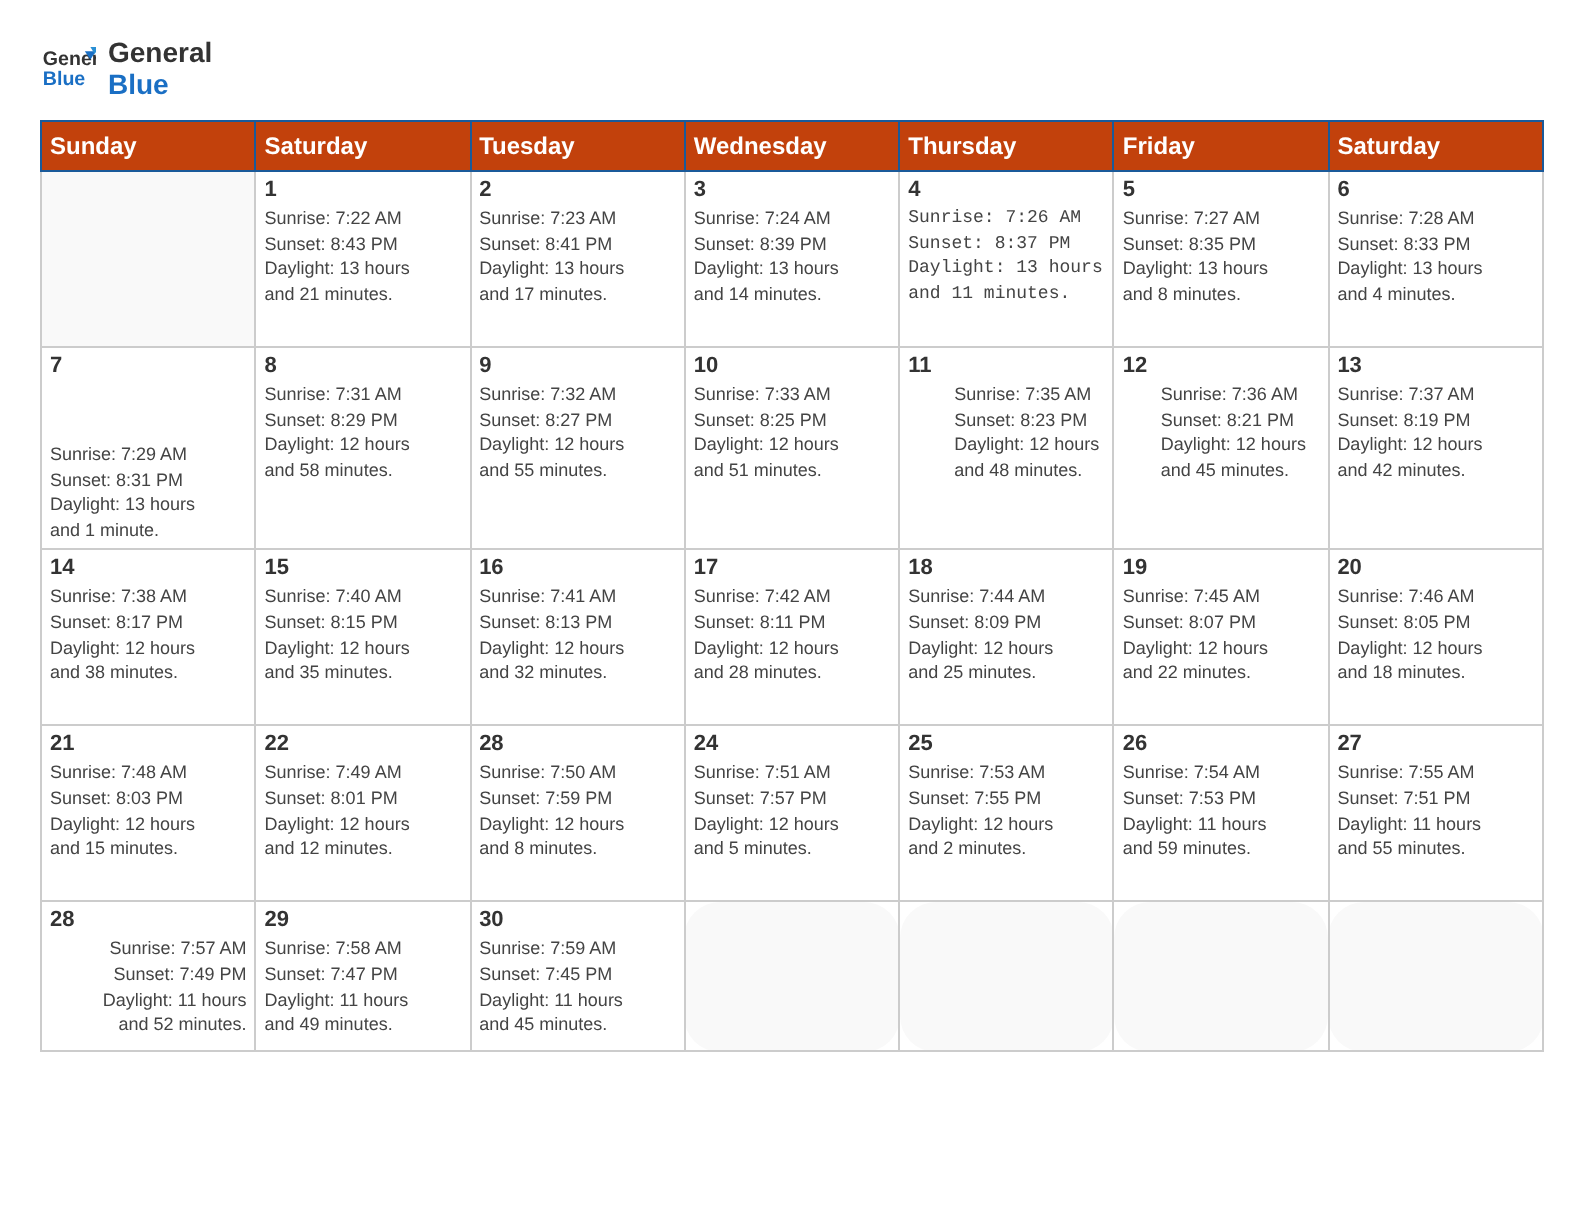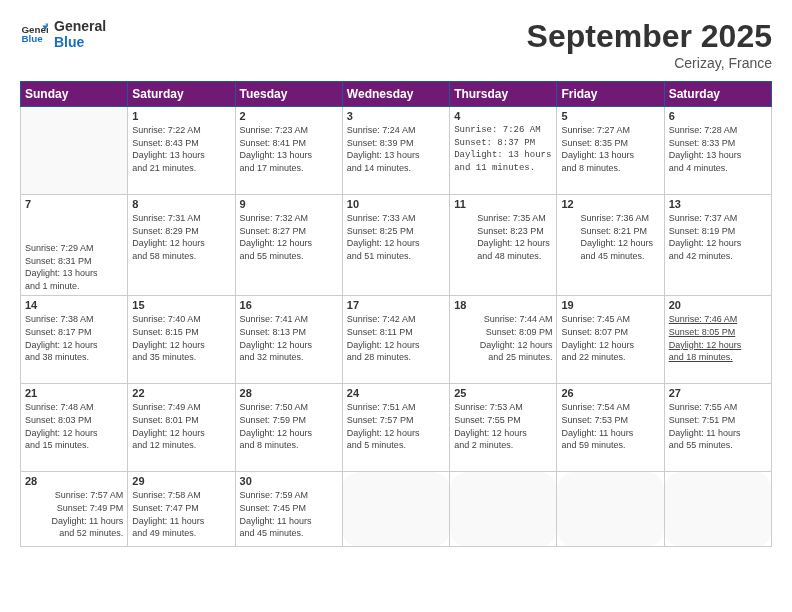--- a/index.html
+++ b/index.html
@@ -43,21 +43,21 @@
     .location {
       font-size: 14px;
       color: #555;
     }
     table {
       width: 100%;
       border-collapse: collapse;
       table-layout: fixed;
     }
     thead th {
-      background-color: #701a75;
+      background-color: #c2410c;
       color: #fff;
       font-size: 12px;
       font-weight: bold;
       padding: 5px 4px;
       text-align: left;
       border: 1px solid #1a5a9a;
     }
     td {
       border: 1px solid #ccc;
       vertical-align: top;
@@ -95,24 +95,20 @@
         <text x="2" y="18" font-size="14" font-weight="bold" fill="#333" font-family="Arial">General</text>
         <text x="2" y="32" font-size="14" font-weight="bold" fill="#1a6fc4" font-family="Arial">Blue</text>
         <polygon points="32,8 40,8 36,14" fill="#1a6fc4"></polygon>
         <polygon points="36,5 42,5 39,10" fill="#2a8fd4"></polygon>
       </svg>
       <div style="display:flex;flex-direction:column;margin-left:2px;">
         <span style="font-size:14px;font-weight:bold;color:#333;">General</span>
         <span style="font-size:14px;font-weight:bold;color:#1a6fc4;">Blue</span>
       </div>
     </div>
-    <div class="title-block">
-      <div class="month-title">September 2025</div>
-      <div class="location">Cerizay, France</div>
-    </div>
   </div>
 
   <table>
     <thead>
       <tr>
       <th>Sunday</th>
           <th>Saturday</th>
           <th>Tuesday</th>
           <th>Wednesday</th>
           <th>Thursday</th>
@@ -241,35 +237,35 @@
           </td>
           <td>
             <div class="day-num">17</div>
             <div class="day-info" style="white-space: pre-line;">Sunrise: 7:42 AM
 Sunset: 8:11 PM
 Daylight: 12 hours
 and 28 minutes.</div>
           </td>
           <td>
             <div class="day-num">18</div>
-            <div class="day-info" style="white-space: pre-line; text-align: right;">Sunrise: 7:44 AM
+            <div class="day-info" style="white-space: pre-line;">Sunrise: 7:44 AM
 Sunset: 8:09 PM
 Daylight: 12 hours
 and 25 minutes.</div>
           </td>
           <td>
             <div class="day-num">19</div>
             <div class="day-info" style="white-space: pre-line;">Sunrise: 7:45 AM
 Sunset: 8:07 PM
 Daylight: 12 hours
 and 22 minutes.</div>
           </td>
           <td>
             <div class="day-num">20</div>
-            <div class="day-info" style="white-space: pre-line; text-decoration: underline;">Sunrise: 7:46 AM
+            <div class="day-info" style="white-space: pre-line;">Sunrise: 7:46 AM
 Sunset: 8:05 PM
 Daylight: 12 hours
 and 18 minutes.</div>
           </td>
         </tr>
         <tr>
           <td>
             <div class="day-num">21</div>
             <div class="day-info" style="white-space: pre-line;">Sunrise: 7:48 AM
 Sunset: 8:03 PM

